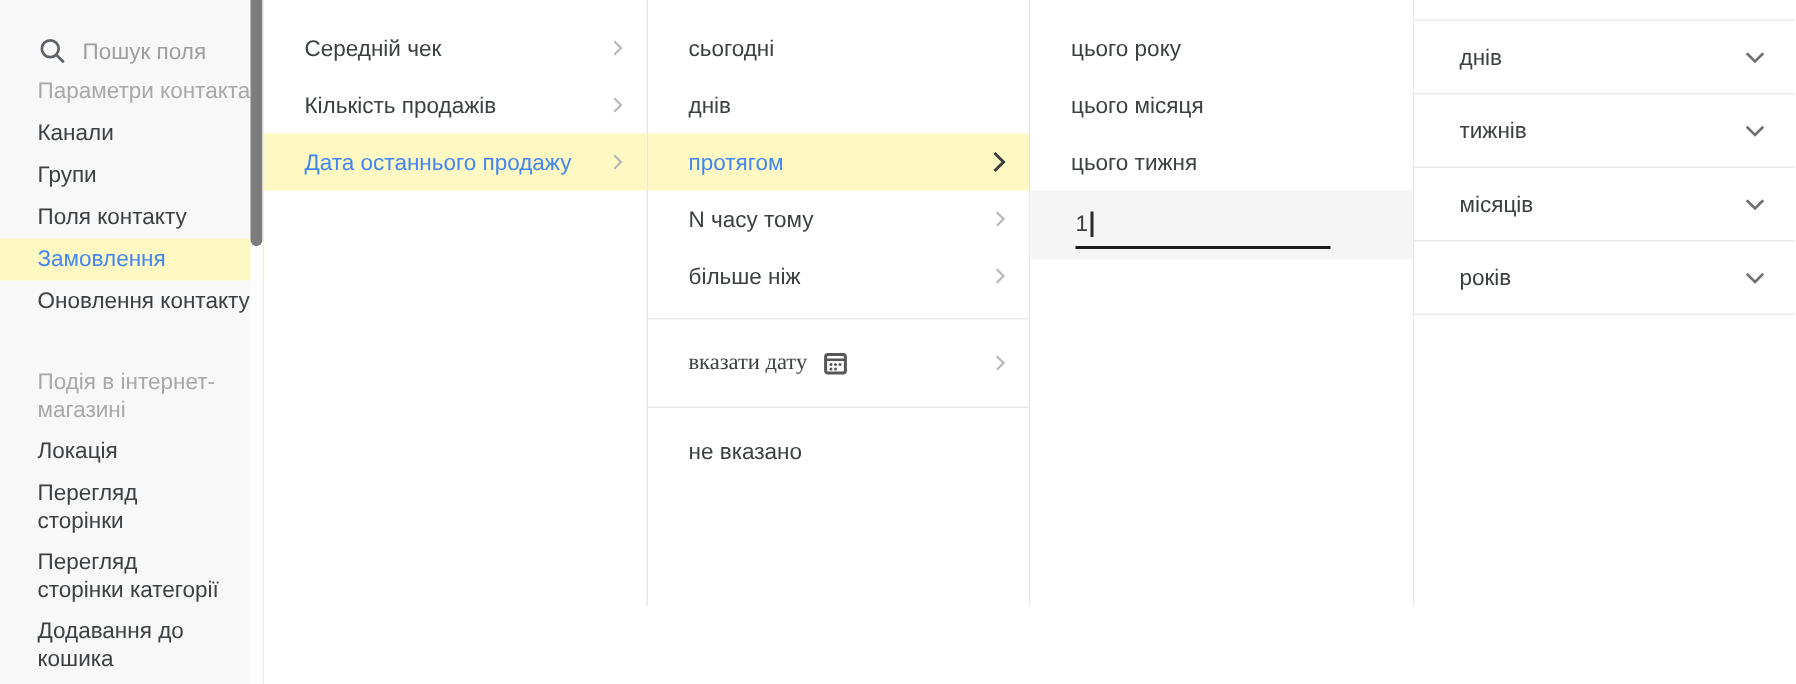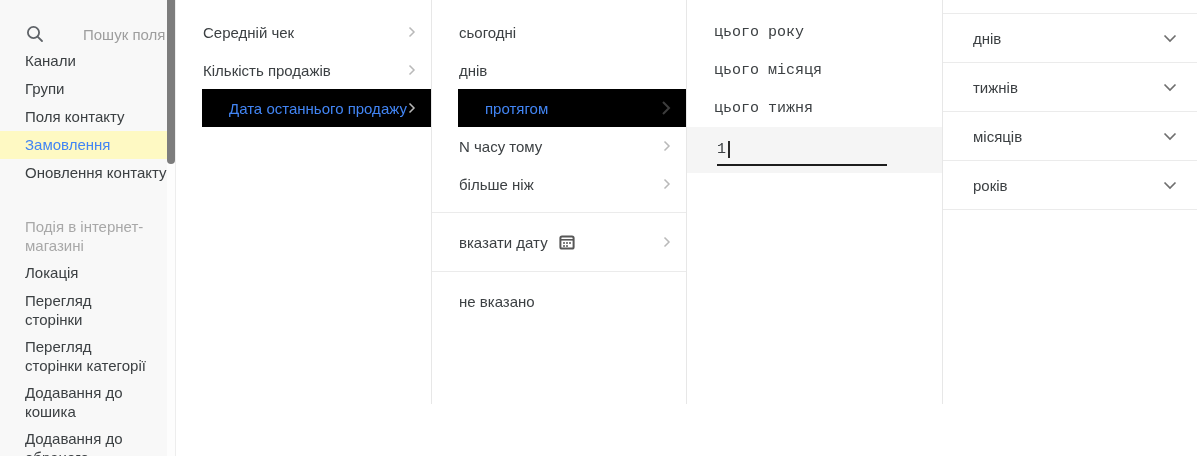--- a/index.html
+++ b/index.html
@@ -7,21 +7,21 @@
   .app {
     position:relative; width:1197px; height:456px; overflow:hidden;
     font-family:"Liberation Sans","DejaVu Sans",sans-serif;
     font-size:15px; color:#3c4043; background:#fff;
   }
   
   .sidebar {
     position:absolute; left:0; top:0; width:176px; height:456px;
     background:#f8f8f8; border-right:1px solid #ededed; overflow:hidden;
   }
-  .search { display:flex; align-items:center; padding:21px 10px 0 26px; height:47px;gap:28px; }
+  .search { display:flex; align-items:center; padding:21px 10px 0 26px; height:47px; }
   .search svg { flex:0 0 auto; margin-right:11px; }
   .search-input {
     border:none; outline:none; background:transparent; width:100px;
     font:inherit; color:#3c4043;
   }
   .search-input::placeholder { color:#9e9e9e; }
   .side-item {
     height:28px; line-height:28px; padding-left:25px; padding-right:20px;
     white-space:nowrap; cursor:pointer;
   }
@@ -34,33 +34,33 @@
   .side-item.header.multi { margin-top:26px; }
   .scroll-track { position:absolute; top:0; right:0; width:8px; height:456px; background:#fdfdfd; }
   .scroll-thumb {
     position:absolute; top:0; right:0; width:8px; height:164px;
     background:#7d7d7d; border-radius:0 0 4px 4px; cursor:grab;
   }
   
   .col { position:absolute; top:0; height:404px; background:#fff; border-right:1px solid #e7e7e7; }
   .col2 { left:176px; width:256px; }
   .col3 { left:432px; width:255px; }
-  .col4 { left:687px; width:256px;font-family:Liberation Mono, monospace; }
+  .col4 { left:687px; width:256px; }
   .col5 { left:943px; width:254px; border-right:none; }
   .menu { padding-top:13px; }
   .mrow {
     height:38px; display:flex; align-items:center;
     padding:0 15px 0 27px; cursor:pointer;
   }
   .mrow .mlabel { flex:1 1 auto; }
-  .mrow.sel { background:#000000; color:#4285f4;margin-left:26px; }
+  .mrow.sel { background:#fef9c3; color:#4285f4; }
   .chev { flex:0 0 auto; display:flex; align-items:center; }
   .group1 { padding-bottom:9px; border-bottom:1px solid #ebebeb; }
   .group2 { height:59px; display:flex; align-items:center; padding:0 15px 0 27px;
-            border-bottom:1px solid #ebebeb; cursor:pointer; }
+            border-bottom:1px solid #ebebeb; cursor:pointer;font-family:Liberation Serif, serif; }
   .group2 .spacer { flex:1 1 auto; }
   .cal-icon { margin-left:10px; display:flex; align-items:center; }
   .group3 { padding-top:10px; }
   
   .input-row {
     height:46px; background:#f5f5f5; display:flex; align-items:center;
     padding-left:30px; cursor:text;
   }
   .fake-input {
     width:170px; height:32px; border-bottom:2px solid #1d1d1d;
@@ -82,20 +82,21 @@
 
   <div class="sidebar">
     <div class="search">
       <svg width="18" height="18" viewBox="0 0 18 18">
         <circle cx="7.5" cy="7.5" r="5.6" fill="none" stroke="#5f6368" stroke-width="1.8"></circle>
         <line x1="11.8" y1="11.8" x2="16" y2="16" stroke="#5f6368" stroke-width="1.8" stroke-linecap="round"></line>
       </svg>
       <input class="search-input" type="text" placeholder="Пошук поля" style="">
     </div>
 
+    <div class="side-item header">Параметри контакта</div>
     <div class="side-item">Канали</div>
     <div class="side-item">Групи</div>
     <div class="side-item">Поля контакту</div>
     <div class="side-item sel">Замовлення</div>
     <div class="side-item">Оновлення контакту</div>
     <div class="side-item header multi">Подія в інтернет-магазині</div>
 
     <div class="side-item">Локація</div>
     <div class="side-item multi">Перегляд сторінки</div>
     <div class="side-item multi">Перегляд сторінки категорії</div>

